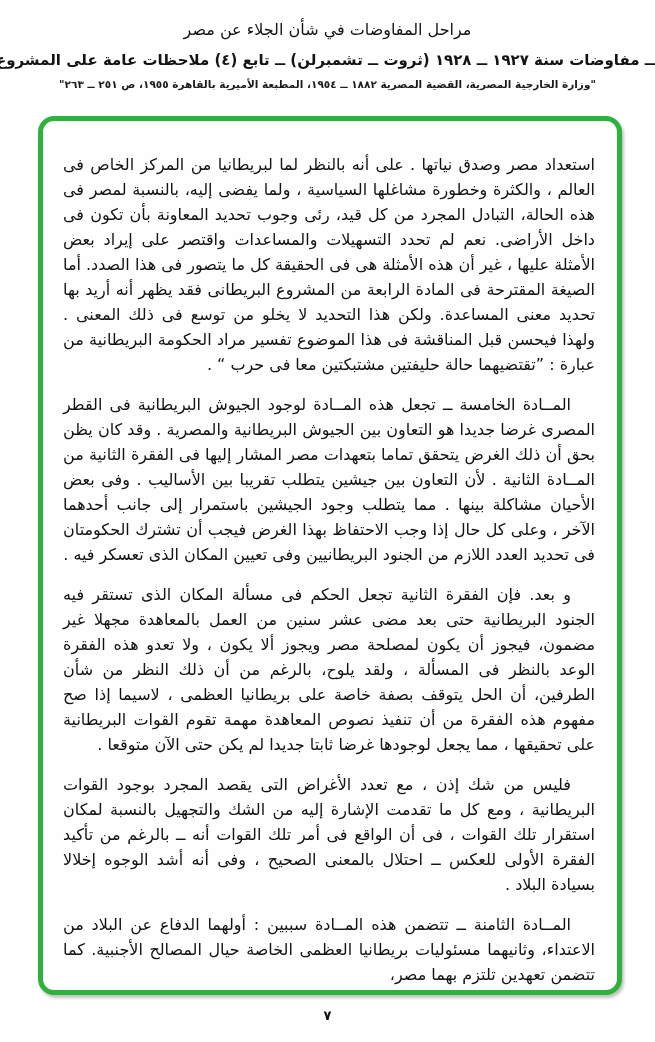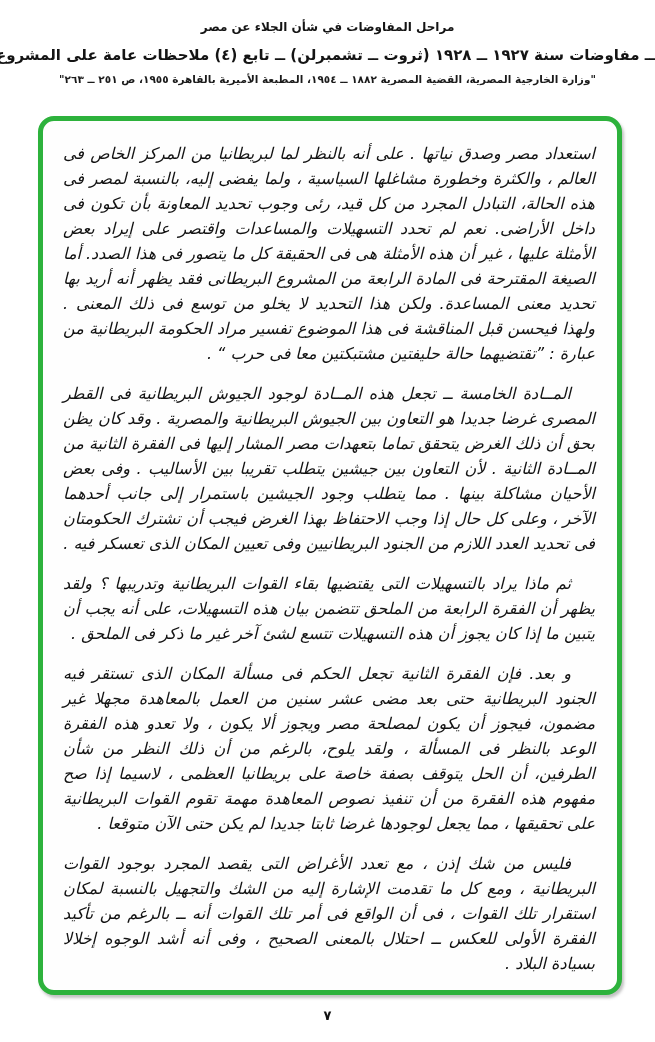--- a/index.html
+++ b/index.html
@@ -14,22 +14,22 @@
     font-family: "DejaVu Sans", sans-serif;
     color: #141414;
     position: relative;
   }
   .header {
     direction: rtl;
     text-align: center;
     padding-top: 20px;
   }
   .header .title {
-    font-size: 12px;
-    font-weight: bold;
+    font-size: 16px;
+    font-weight: normal;
     letter-spacing: 0;
   }
   .header .subtitle {
     font-size: 15px;
     font-weight: bold;
     margin-top: 12px;
     white-space: nowrap;
   }
   .header .source {
     font-size: 10.5px;
@@ -52,22 +52,21 @@
     overflow: hidden;
   }
   .frame .text {
     direction: rtl;
     text-align: justify;
     font-size: 16px;
     line-height: 25px;
     color: #121212;
   }
   .frame .text p {
-    margin: 4px 0 15px 0;
-    font-style: italic;
+    margin: 15px 0 15px 0;
   }
   .frame .text p.indent {
     text-indent: 24px;
   }
   .frame .text p:last-child {
     margin-bottom: 0;
   }
   .page-number {
     position: absolute;
     left: 0;
@@ -85,20 +84,19 @@
 <div class="header">
   <div class="title">مراحل المفاوضات في شأن الجلاء عن مصر</div>
   <div class="subtitle">ــ مفاوضات سنة ١٩٢٧ ــ ١٩٢٨ (ثروت ــ تشمبرلن) ــ تابع (٤) ملاحظات عامة على المشروع البريطاني</div>
   <div class="source">"وزارة الخارجية المصرية، القضية المصرية ١٨٨٢ ــ ١٩٥٤، المطبعة الأميرية بالقاهرة ١٩٥٥، ص ٢٥١ ــ ٢٦٣"</div>
 </div>
 
 <div class="frame">
   <div class="text">
     <p>استعداد مصر وصدق نياتها . على أنه بالنظر لما لبريطانيا من المركز الخاص فى العالم ، والكثرة وخطورة مشاغلها السياسية ، ولما يفضى إليه، بالنسبة لمصر فى هذه الحالة، التبادل المجرد من كل قيد، رئى وجوب تحديد المعاونة بأن تكون فى داخل الأراضى. نعم لم تحدد التسهيلات والمساعدات واقتصر على إيراد بعض الأمثلة عليها ، غير أن هذه الأمثلة هى فى الحقيقة كل ما يتصور فى هذا الصدد. أما الصيغة المقترحة فى المادة الرابعة من المشروع البريطانى فقد يظهر أنه أريد بها تحديد معنى المساعدة. ولكن هذا التحديد لا يخلو من توسع فى ذلك المعنى . ولهذا فيحسن قبل المناقشة فى هذا الموضوع تفسير مراد الحكومة البريطانية من عبارة : ”تقتضيهما حالة حليفتين مشتبكتين معا فى حرب “ .</p>
     <p class="indent">المــادة الخامسة ــ تجعل هذه المــادة لوجود الجيوش البريطانية فى القطر المصرى غرضا جديدا هو التعاون بين الجيوش البريطانية والمصرية . وقد كان يظن بحق أن ذلك الغرض يتحقق تماما بتعهدات مصر المشار إليها فى الفقرة الثانية من المــادة الثانية . لأن التعاون بين جيشين يتطلب تقريبا بين الأساليب . وفى بعض الأحيان مشاكلة بينها . مما يتطلب وجود الجيشين باستمرار إلى جانب أحدهما الآخر ، وعلى كل حال إذا وجب الاحتفاظ بهذا الغرض فيجب أن تشترك الحكومتان فى تحديد العدد اللازم من الجنود البريطانيين وفى تعيين المكان الذى تعسكر فيه .</p>
-    <p class="indent">ثم ماذا يراد بالتسهيلات التى يقتضيها بقاء القوات البريطانية وتدريبها ؟ ولقد يظهر أن الفقرة الرابعة من الملحق تتضمن بيان هذه التسهيلات، على أنه يجب أن يتبين ما إذا كان يجوز أن هذه التسهيلات تتسع لشئ آخر غير ما ذكر فى الملحق .</p>
     <p class="indent">و بعد. فإن الفقرة الثانية تجعل الحكم فى مسألة المكان الذى تستقر فيه الجنود البريطانية حتى بعد مضى عشر سنين من العمل بالمعاهدة مجهلا غير مضمون، فيجوز أن يكون لمصلحة مصر ويجوز ألا يكون ، ولا تعدو هذه الفقرة الوعد بالنظر فى المسألة ، ولقد يلوح، بالرغم من أن ذلك النظر من شأن الطرفين، أن الحل يتوقف بصفة خاصة على بريطانيا العظمى ، لاسيما إذا صح مفهوم هذه الفقرة من أن تنفيذ نصوص المعاهدة مهمة تقوم القوات البريطانية على تحقيقها ، مما يجعل لوجودها غرضا ثابتا جديدا لم يكن حتى الآن متوقعا .</p>
     <p class="indent">فليس من شك إذن ، مع تعدد الأغراض التى يقصد المجرد بوجود القوات البريطانية ، ومع كل ما تقدمت الإشارة إليه من الشك والتجهيل بالنسبة لمكان استقرار تلك القوات ، فى أن الواقع فى أمر تلك القوات أنه ــ بالرغم من تأكيد الفقرة الأولى للعكس ــ احتلال بالمعنى الصحيح ، وفى أنه أشد الوجوه إخلالا بسيادة البلاد .</p>
     <p class="indent">المــادة الثامنة ــ تتضمن هذه المــادة سببين : أولهما الدفاع عن البلاد من الاعتداء، وثانيهما مسئوليات بريطانيا العظمى الخاصة حيال المصالح الأجنبية. كما تتضمن تعهدين تلتزم بهما مصر،</p>
   </div>
 </div>
 
 <div class="page-number">٧</div>
 
 </body></html>

